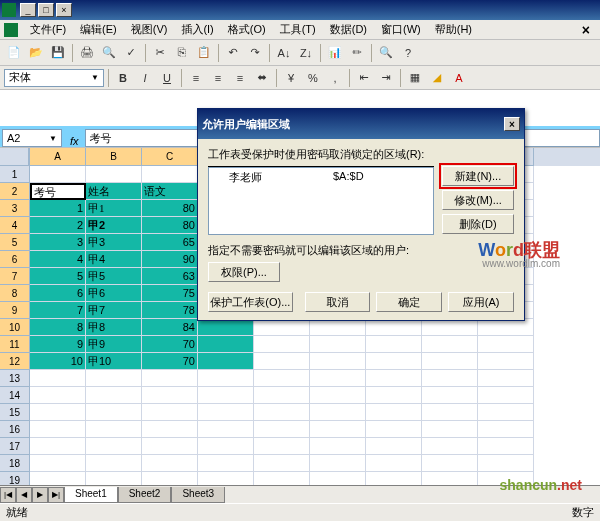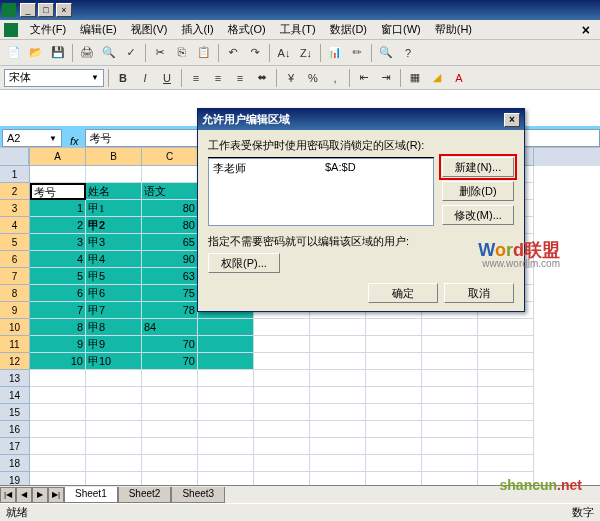--- a/index.html
+++ b/index.html
@@ -47,30 +47,30 @@
 .tab-nav { display:flex; }
 .tab-nav-btn { width:16px; height:16px; border:1px solid #808080; background:#d4d0c8; display:flex; align-items:center; justify-content:center; font-size:8px; }
 .sheet-tab { padding:0 10px; font-size:10px; border:1px solid #808080; background:#fff; height:16px; line-height:14px; border-top:none; }
 .sheet-tab.inactive { background:#d4d0c8; }
 
 .statusbar { position:absolute; bottom:0; left:0; right:0; height:18px; background:#eceae5; display:flex; align-items:center; padding:0 6px; font-size:11px; border-top:1px solid #fff; }
 .status-right { margin-left:auto; }
 
 
 .dialog { position:absolute; left:197px; top:108px; width:328px; background:#ece9d8; border:1px solid #0a246a; box-shadow:2px 2px 4px rgba(0,0,0,0.4); }
-.dlg-title { background:linear-gradient(#0a246a,#3a6ea5); height:21px; color:#fff; display:flex; align-items:center; padding:0 4px; font-size:11px; font-weight:bold; }
+.dlg-title { background:linear-gradient(#0a246a,#3a6ea5); height:30px; color:#fff; display:flex; align-items:center; padding:0 4px; font-size:11px; font-weight:bold; }
 .dlg-title .close { margin-left:auto; width:16px; height:14px; background:#d4d0c8; color:#000; border:1px solid #fff; border-right-color:#404040; border-bottom-color:#404040; display:flex; align-items:center; justify-content:center; font-size:10px; }
 .dlg-body { padding:8px 10px; font-size:11px; }
 .dlg-label { margin-bottom:4px; }
 .dlg-list-area { display:flex; gap:8px; margin-bottom:8px; }
 .dlg-list { flex:1; }
 .list-hdr { display:flex; border-bottom:1px solid #000; }
 .list-hdr > div { flex:1; padding:2px 4px; font-size:11px; }
 .list-box { background:#fff; border:1px solid #7f9db9; height:68px; }
-.list-row { display:flex; }
+.list-row { display:flex;padding-left:16px; }
 .list-row > div { flex:1; padding:2px 4px; font-size:11px; }
 .dlg-btns { display:flex; flex-direction:column; gap:4px; }
 .dlg-btn { width:72px; height:20px; background:#ece9d8; border:1px solid #808080; border-top-color:#fff; border-left-color:#fff; font-size:11px; text-align:center; line-height:18px; }
 .dlg-btn.highlight { outline:2px solid #e00000; outline-offset:1px; }
 .checkbox-row { display:flex; align-items:center; gap:4px; margin:8px 0; }
 .checkbox { width:12px; height:12px; background:#fff; border:1px solid #7f9db9; }
 .dlg-bottom { display:flex; gap:6px; justify-content:flex-start; margin-top:10px; }
 .dlg-bottom .dlg-btn { width:70px; }
 .dlg-bottom .spacer { flex:1; }
 
@@ -306,21 +306,21 @@
           <div class="cell sel" style="width: 56px;"></div>
           <div class="cell" style="width: 56px;"></div>
           <div class="cell" style="width: 56px;"></div>
           <div class="cell" style="width: 56px;"></div>
           <div class="cell" style="width: 56px;"></div>
           <div class="cell" style="width: 56px;"></div>
         </div>
         <div class="data-row">
           <div class="cell sel" style="width: 56px; text-align: right;">8</div>
           <div class="cell sel" style="width: 56px;">甲8</div>
-          <div class="cell sel" style="width: 56px; text-align: left;">84</div>
+          <div class="cell sel" style="width: 56px; text-align: right;">84</div>
           <div class="cell sel" style="width: 56px;"></div>
           <div class="cell" style="width: 56px;"></div>
           <div class="cell" style="width: 56px;"></div>
           <div class="cell" style="width: 56px;"></div>
           <div class="cell" style="width: 56px;"></div>
           <div class="cell" style="width: 56px;"></div>
         </div>
         <div class="data-row">
           <div class="cell sel" style="width: 56px; text-align: right;">9</div>
           <div class="cell sel" style="width: 56px;">甲9</div>
@@ -498,30 +498,32 @@
         </div>
         <div class="list-box">
           <div class="list-row">
             <div>李老师</div>
             <div>$A:$D</div>
           </div>
         </div>
       </div>
       <div class="dlg-btns">
         <div class="dlg-btn highlight">新建(N)...</div>
+        <div class="dlg-btn">修改(M)...</div>
         <div class="dlg-btn">删除(D)</div>
-        <div class="dlg-btn">修改(M)...</div>
       </div>
     </div>
     <div class="dlg-label">指定不需要密码就可以编辑该区域的用户:</div>
     <div class="dlg-btn" style="width:72px;margin-bottom:6px">权限(P)...</div>
     <div class="dlg-bottom">
+      <div class="dlg-btn" style="width:90px">保护工作表(O)...</div>
       <div class="spacer"></div>
+      <div class="dlg-btn">取消</div>
       <div class="dlg-btn">确定</div>
-      <div class="dlg-btn">取消</div>
+      <div class="dlg-btn">应用(A)</div>
     </div>
   </div>
 </div>
 
 <div class="wm1">
   <span class="w">W</span><span class="o">o</span><span class="r">r</span><span class="d">d</span><span class="lm">联盟</span>
 </div>
 <div class="wm1b">www.wordlm.com</div>
 <div class="wm2">
   <span>shancun</span><span class="red">.net</span>

